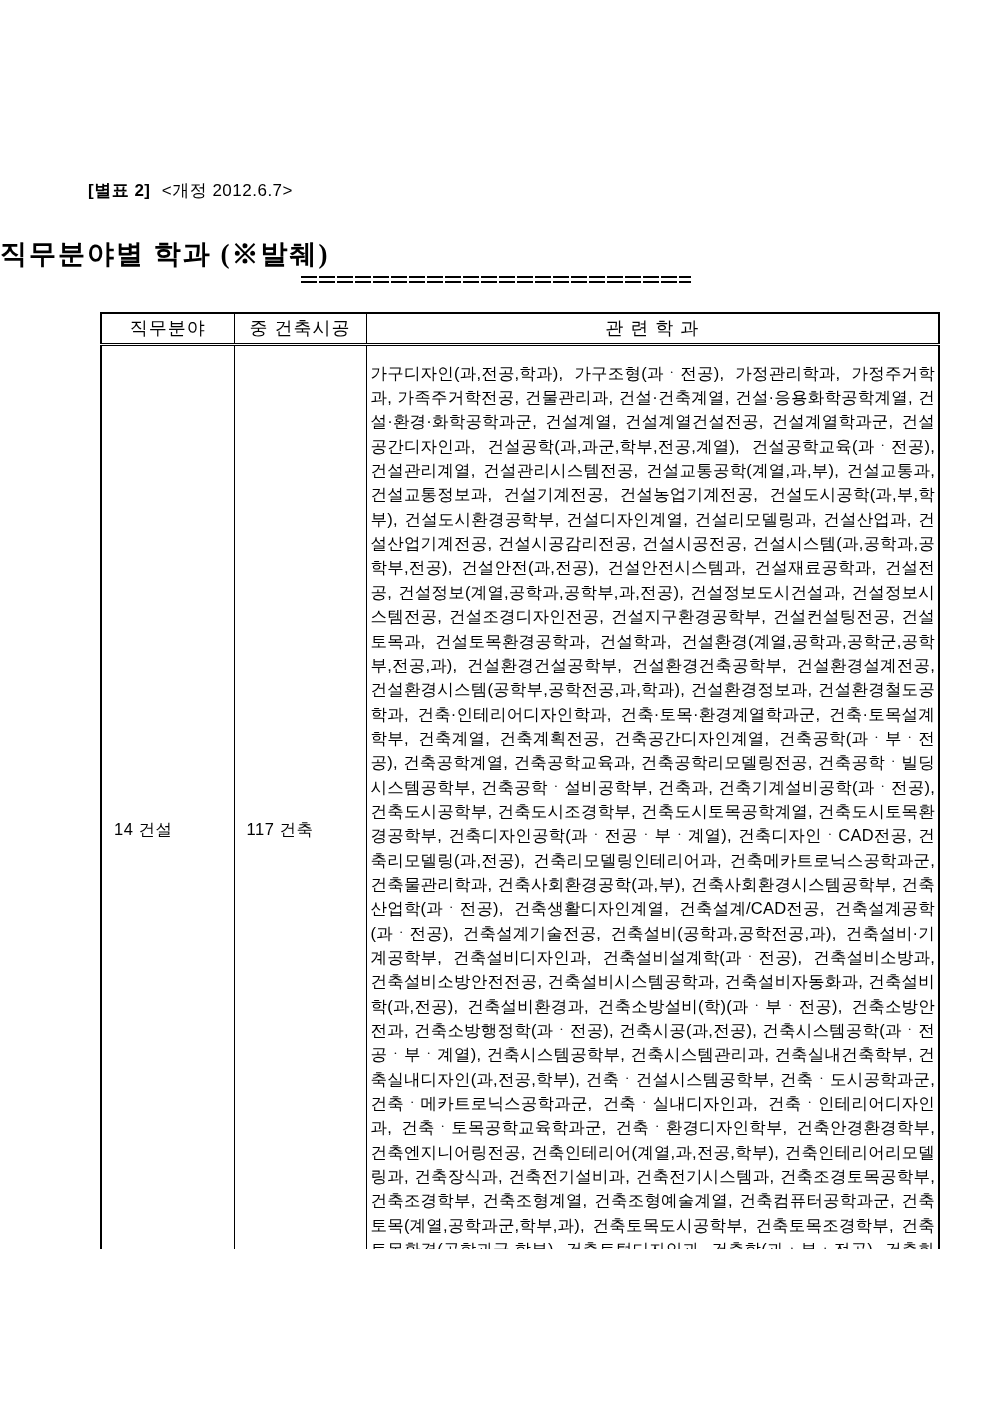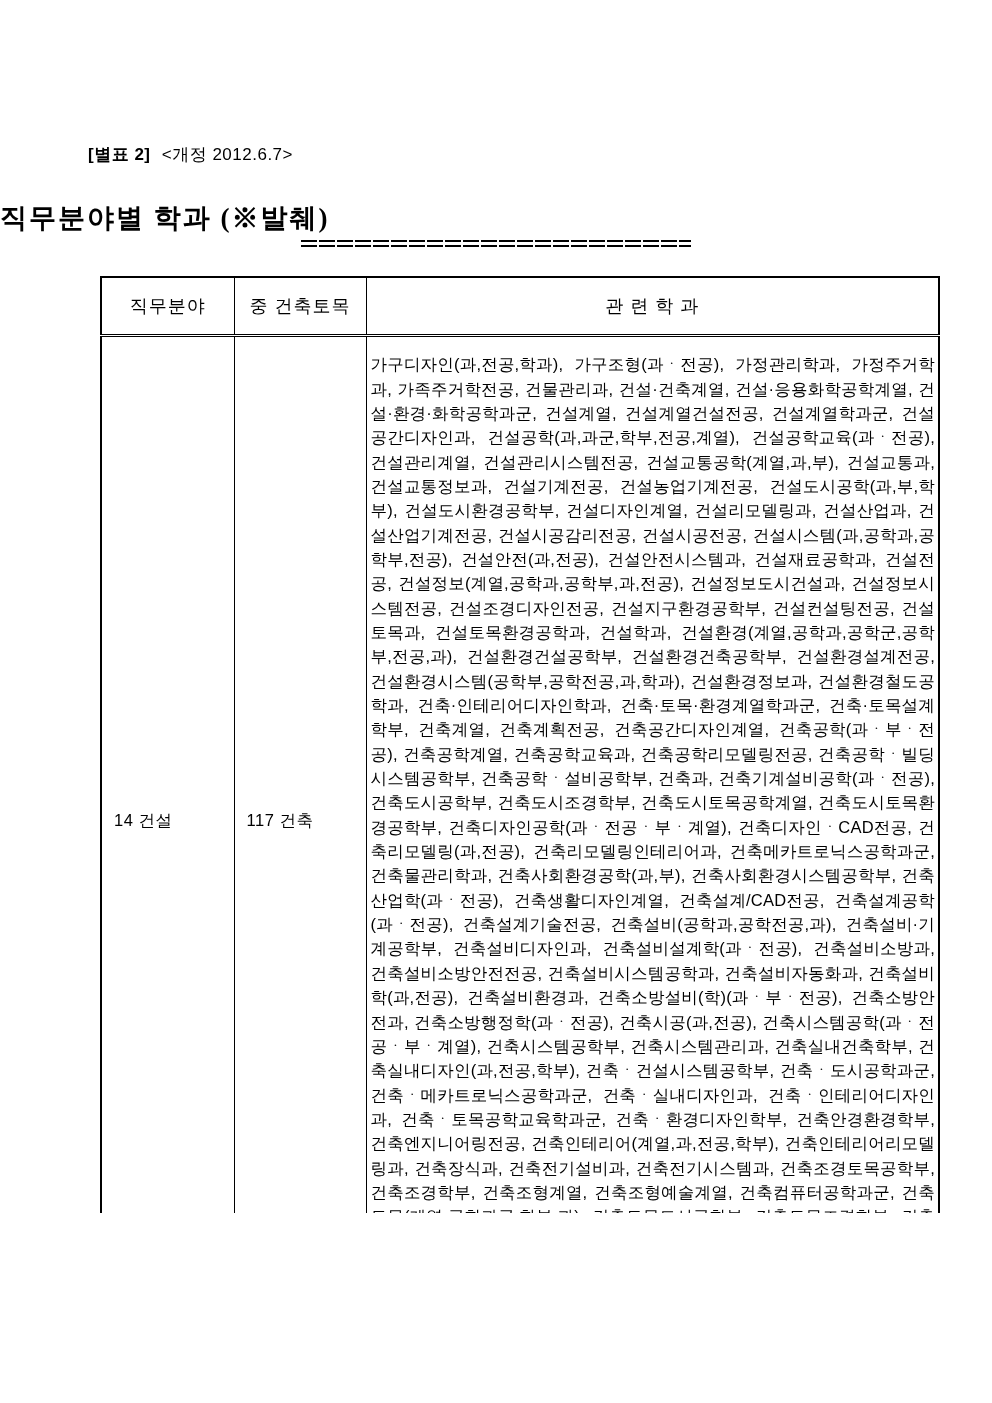--- a/index.html
+++ b/index.html
@@ -10,20 +10,21 @@
     position: relative;
     font-family: "Liberation Sans", "DejaVu Sans", sans-serif;
     color: #000;
   }
   .page {
     position: relative;
     width: 992px;
     height: 1213px;
     background: #ffffff;
     overflow: hidden;
+    margin-top: 36px;
   }
   
   .annex-line {
     position: absolute;
     left: 88px;
     top: 143px;
     font-size: 17px;
     letter-spacing: 0.5px;
     white-space: nowrap;
   }
@@ -70,21 +71,21 @@
   table.jobs-table col.c3 { width: 573px; }
   table.jobs-table th {
     border: 1px solid #000;
     border-bottom: 3px double #000;
     height: 31px;
     font-size: 18px;
     font-weight: normal;
     letter-spacing: 1px;
     text-align: center;
     vertical-align: middle;
-    padding: 16px 0;
+    padding: 2px 0;
     background: #fff;
   }
   table.jobs-table td {
     border: 1px solid #000;
     vertical-align: middle;
     font-size: 16.5px;
     background: #fff;
   }
   td.cell-jobfield, td.cell-subjobfield {
     padding-left: 12px;
@@ -128,21 +129,21 @@
 
   <table class="jobs-table">
     <colgroup>
       <col class="c1">
       <col class="c2">
       <col class="c3">
     </colgroup>
     <thead>
       <tr>
         <th>직무분야</th>
-        <th>중 건축토목</th>
+        <th>중 건축시공</th>
         <th>관 련 학 과</th>
       </tr>
     </thead>
     <tbody>
       <tr>
         <td class="cell-jobfield">14 건설</td>
         <td class="cell-subjobfield">117 건축</td>
         <td class="cell-departments">가구디자인(과,전공,학과), 가구조형(과ㆍ전공), 가정관리학과, 가정주거학과, 가족주거학전공, 건물관리과, 건설·건축계열, 건설·응용화학공학계열, 건설·환경·화학공학과군, 건설계열, 건설계열건설전공, 건설계열학과군, 건설공간디자인과, 건설공학(과,과군,학부,전공,계열), 건설공학교육(과ㆍ전공), 건설관리계열, 건설관리시스템전공, 건설교통공학(계열,과,부), 건설교통과, 건설교통정보과, 건설기계전공, 건설농업기계전공, 건설도시공학(과,부,학부), 건설도시환경공학부, 건설디자인계열, 건설리모델링과, 건설산업과, 건설산업기계전공, 건설시공감리전공, 건설시공전공, 건설시스템(과,공학과,공학부,전공), 건설안전(과,전공), 건설안전시스템과, 건설재료공학과, 건설전공, 건설정보(계열,공학과,공학부,과,전공), 건설정보도시건설과, 건설정보시스템전공, 건설조경디자인전공, 건설지구환경공학부, 건설컨설팅전공, 건설토목과, 건설토목환경공학과, 건설학과, 건설환경(계열,공학과,공학군,공학부,전공,과), 건설환경건설공학부, 건설환경건축공학부, 건설환경설계전공, 건설환경시스템(공학부,공학전공,과,학과), 건설환경정보과, 건설환경철도공학과, 건축·인테리어디자인학과, 건축·토목·환경계열학과군, 건축·토목설계학부, 건축계열, 건축계획전공, 건축공간디자인계열, 건축공학(과ㆍ부ㆍ전공), 건축공학계열, 건축공학교육과, 건축공학리모델링전공, 건축공학ㆍ빌딩시스템공학부, 건축공학ㆍ설비공학부, 건축과, 건축기계설비공학(과ㆍ전공), 건축도시공학부, 건축도시조경학부, 건축도시토목공학계열, 건축도시토목환경공학부, 건축디자인공학(과ㆍ전공ㆍ부ㆍ계열), 건축디자인ㆍCAD전공, 건축리모델링(과,전공), 건축리모델링인테리어과, 건축메카트로닉스공학과군, 건축물관리학과, 건축사회환경공학(과,부), 건축사회환경시스템공학부, 건축산업학(과ㆍ전공), 건축생활디자인계열, 건축설계/CAD전공, 건축설계공학(과ㆍ전공), 건축설계기술전공, 건축설비(공학과,공학전공,과), 건축설비·기계공학부, 건축설비디자인과, 건축설비설계학(과ㆍ전공), 건축설비소방과, 건축설비소방안전전공, 건축설비시스템공학과, 건축설비자동화과, 건축설비학(과,전공), 건축설비환경과, 건축소방설비(학)(과ㆍ부ㆍ전공), 건축소방안전과, 건축소방행정학(과ㆍ전공), 건축시공(과,전공), 건축시스템공학(과ㆍ전공ㆍ부ㆍ계열), 건축시스템공학부, 건축시스템관리과, 건축실내건축학부, 건축실내디자인(과,전공,학부), 건축ㆍ건설시스템공학부, 건축ㆍ도시공학과군, 건축ㆍ메카트로닉스공학과군, 건축ㆍ실내디자인과, 건축ㆍ인테리어디자인과, 건축ㆍ토목공학교육학과군, 건축ㆍ환경디자인학부, 건축안경환경학부, 건축엔지니어링전공, 건축인테리어(계열,과,전공,학부), 건축인테리어리모델링과, 건축장식과, 건축전기설비과, 건축전기시스템과, 건축조경토목공학부, 건축조경학부, 건축조형계열, 건축조형예술계열, 건축컴퓨터공학과군, 건축토목(계열,공학과군,학부,과), 건축토목도시공학부, 건축토목조경학부, 건축토목환경(공학과군,학부), 건축토털디자인과, 건축학(과ㆍ부ㆍ전공), 건축화학재료공학계열, 건축환경(과,학과,학부), 건축환경</td>
       </tr>
     </tbody>

